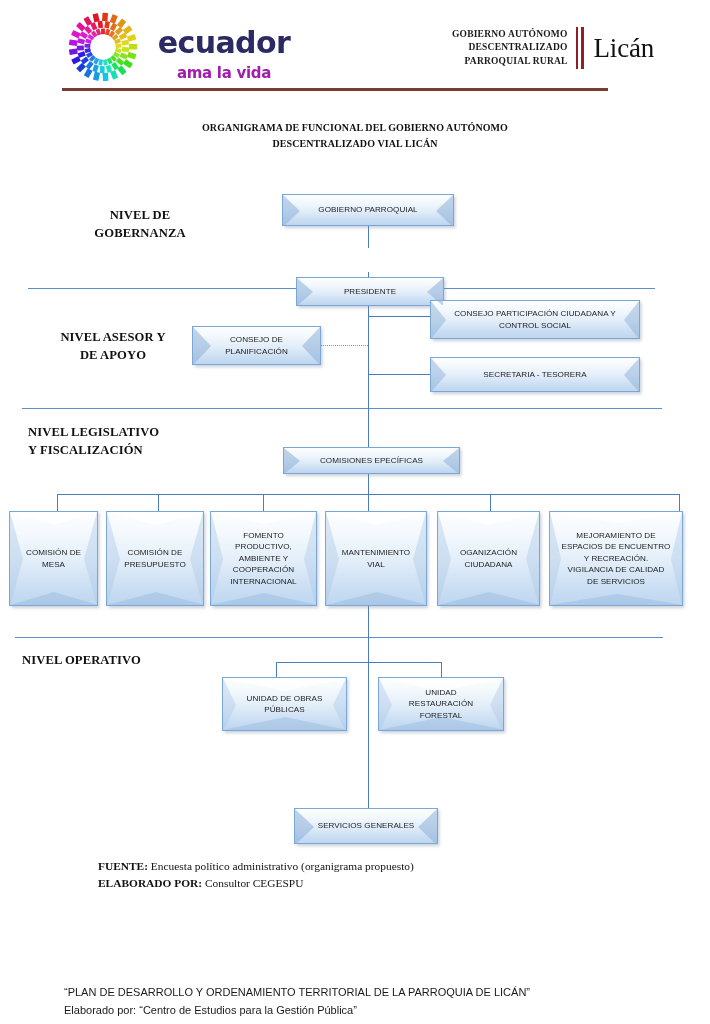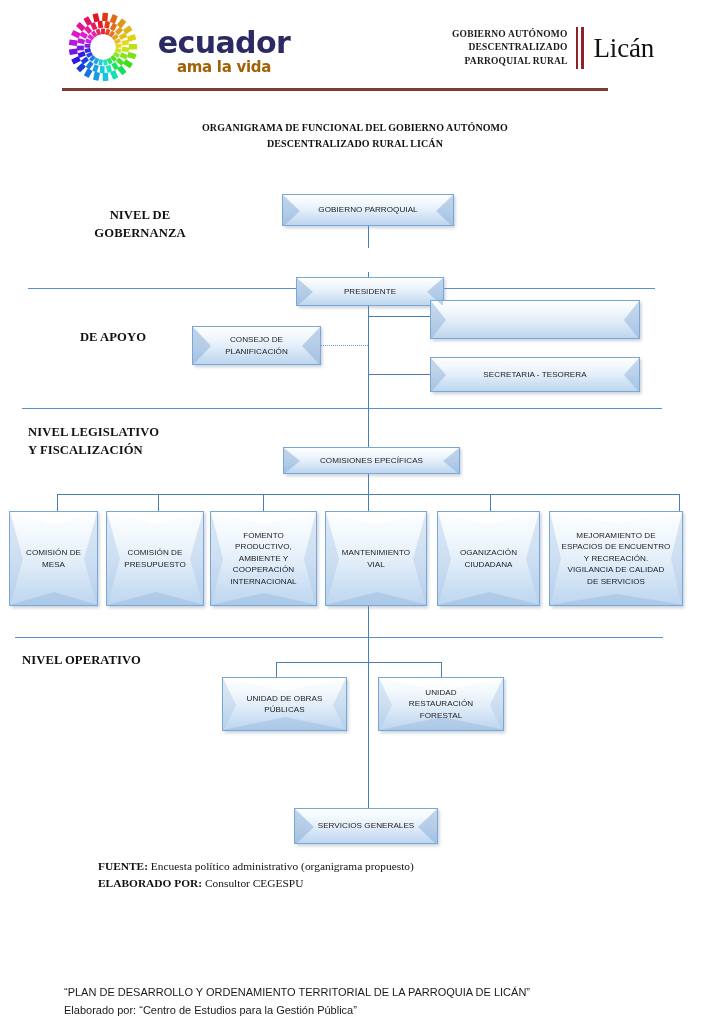--- a/index.html
+++ b/index.html
@@ -48,23 +48,23 @@
     letter-spacing: -0.6px;
     color: #2b2a63;
     line-height: 1;
   }
   #logo-tag {
     display: block;
     font-family: "DejaVu Sans", sans-serif;
     font-size: 15px;
     font-weight: 700;
     letter-spacing: -0.3px;
-    color: #a16207;
+    color: #a21caf;
     line-height: 1.1;
-    margin-top: 1px;
+    margin-top: 7px;
   }
 
   #brand-right {
     position: absolute;
     left: 452px; top: 24px;
     display: flex;
     align-items: center;
     height: 48px;
   }
   #brand-lines {
@@ -331,21 +331,21 @@
       <div class="redbar"></div>
     </div>
     <div id="brand-name">Licán</div>
   </div>
 
   <div id="header-rule"></div>
 </div>
 
 <div id="doc-title">
   <div>ORGANIGRAMA DE FUNCIONAL DEL GOBIERNO AUTÓNOMO</div>
-  <div>DESCENTRALIZADO RURAL LICÁN</div>
+  <div>DESCENTRALIZADO VIAL LICÁN</div>
 </div>
 
 <div id="chart">
 
   <div class="divider" style="left:28px;  top:288px; width:627px;"></div>
   <div class="divider" style="left:22px;  top:408px; width:640px;"></div>
   <div class="divider" style="left:15px; top:637px; width:648px;"></div>
 
   <div class="vline" style="left:368px; top:226px; height:22px;"></div>
   <div class="vline" style="left:368px; top:272px; height:176px;"></div>
@@ -367,20 +367,21 @@
   <div class="hline" style="left:276px; top:662px; width:166px;"></div>
   <div class="vline" style="left:276px; top:662px; height:15px;"></div>
   <div class="vline" style="left:441px; top:662px; height:15px;"></div>
 
   <div class="level-label centered" style="left:50px; top:206px; width:180px;">
     <div>NIVEL DE</div>
     <div>GOBERNANZA</div>
   </div>
 
   <div class="level-label centered" style="left:28px; top:328px; width:170px;">
+    <div>NIVEL ASESOR Y</div>
     <div>DE APOYO</div>
   </div>
 
   <div class="level-label" style="left:28px; top:423px; width:220px;">
     <div>NIVEL LEGISLATIVO</div>
     <div>Y FISCALIZACIÓN</div>
   </div>
 
   <div class="level-label" style="left:22px; top:651px; width:220px;">
     <div>NIVEL OPERATIVO</div>
@@ -400,20 +401,21 @@
 
   <div class="node" style="left:192px; top:326px; width:129px; height:39px;">
     <span class="facet f-left" style="border-width:19.5px 0 19.5px 18px; border-left-color:rgba(142,177,216,0.55);"></span>
     <span class="facet f-right" style="border-width:19.5px 18px 19.5px 0; border-right-color:rgba(142,177,216,0.55);"></span>
     <span class="label">CONSEJO DE<br>PLANIFICACIÓN</span>
   </div>
 
   <div class="node" style="left:430px; top:300px; width:210px; height:39px;">
     <span class="facet f-left" style="border-width:19.5px 0 19.5px 15px; border-left-color:rgba(142,177,216,0.50);"></span>
     <span class="facet f-right" style="border-width:19.5px 15px 19.5px 0; border-right-color:rgba(142,177,216,0.50);"></span>
+    <span class="label">CONSEJO PARTICIPACIÓN CIUDADANA Y<br>CONTROL SOCIAL</span>
   </div>
 
   <div class="node" style="left:430px; top:357px; width:210px; height:35px;">
     <span class="facet f-left" style="border-width:17.5px 0 17.5px 15px; border-left-color:rgba(142,177,216,0.50);"></span>
     <span class="facet f-right" style="border-width:17.5px 15px 17.5px 0; border-right-color:rgba(142,177,216,0.50);"></span>
     <span class="label">SECRETARIA - TESORERA</span>
   </div>
 
   <div class="node" style="left:283px; top:447px; width:177px; height:27px;">
     <span class="facet f-left" style="border-width:13.5px 0 13.5px 16px; border-left-color:rgba(142,177,216,0.55);"></span>

